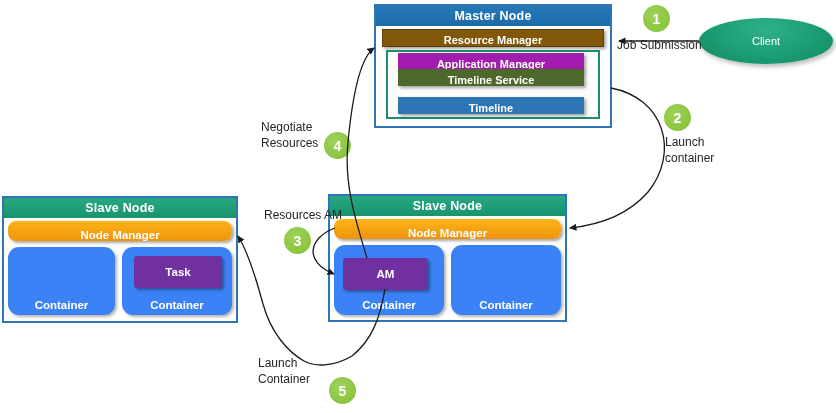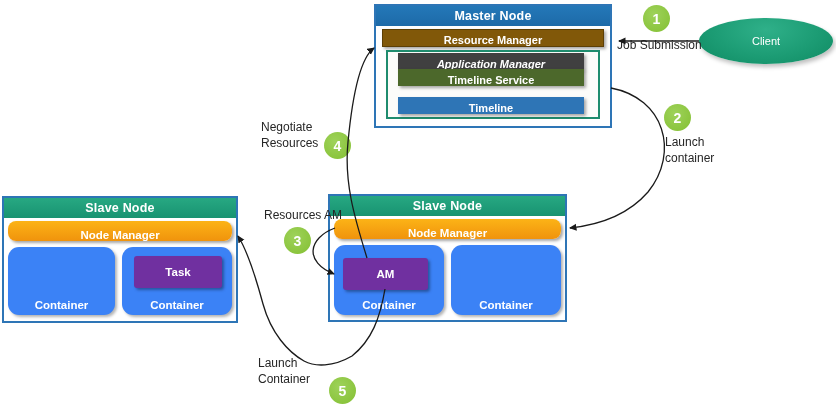--- a/index.html
+++ b/index.html
@@ -16,21 +16,21 @@
   }
   .hdr-blue{background:linear-gradient(180deg,#2478B8,#1D6AA8);}
   .hdr-green{background:linear-gradient(180deg,#27A882,#189371);}
   
   .bar{
     position:absolute;display:flex;align-items:flex-end;justify-content:center;
     color:#ffffff;font-weight:bold;font-size:11px;
     box-shadow:2px 2px 3px rgba(0,0,0,0.35);box-sizing:border-box;
   }
   .bar-rm{background:#815809;border:1px solid #5d3f05;}
-  .bar-am-black{background:#404040;font-style:italic;}
+  .bar-am-black{background:#a21caf;}
   .bar-timeline{background:#4C682B;}
   .bar-sched{background:#2E75B6;}
   .bar-nm{background:linear-gradient(180deg,#FCB316,#F0930C);border-radius:8px;font-size:11.5px;}
   .inner-frame{
     position:absolute;border:2px solid #1F8C6E;background:#FCFCFA;box-sizing:border-box;
   }
   .container-box{
     position:absolute;background:#3b82f6;border-radius:11px;
     box-shadow:2px 2px 3px rgba(0,0,0,0.3);
   }

